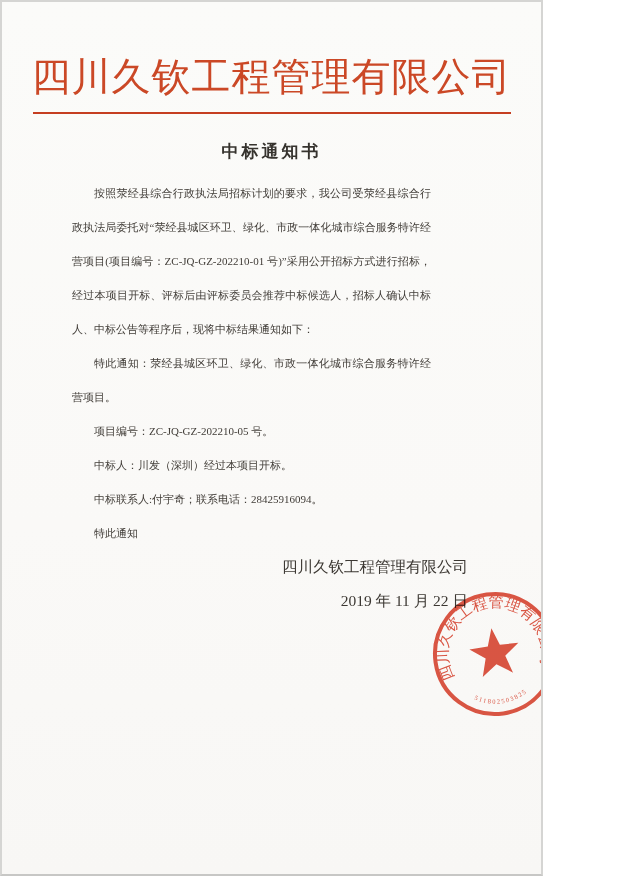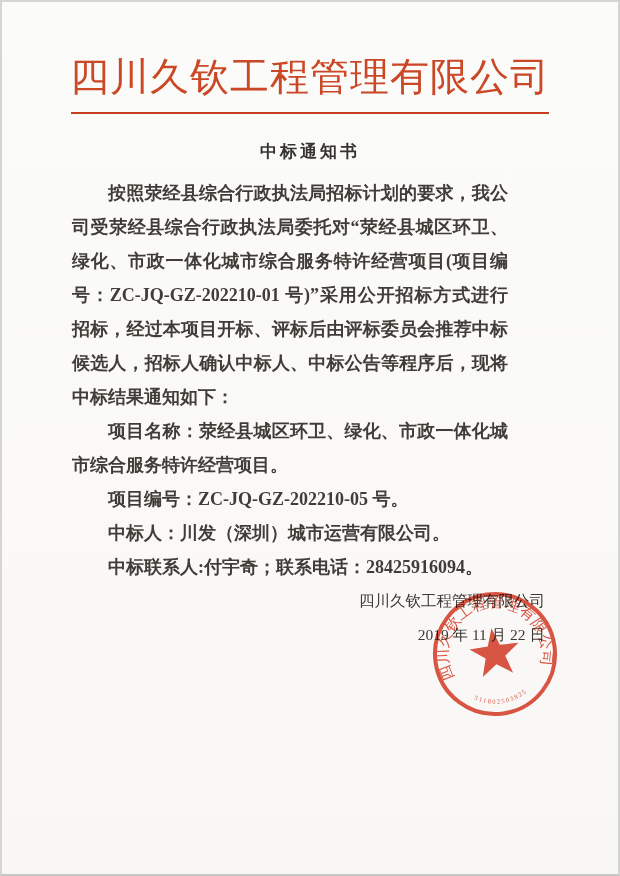--- a/index.html
+++ b/index.html
@@ -1,18 +1,18 @@
 <!DOCTYPE html>
 <html><head>
 <meta charset="utf-8">
 <style>
   html,body { margin:0; padding:0; background:#ffffff; }
   .page {
     position:relative;
-    width:620px; height:876px;
+    width:543px; height:876px;
     box-sizing:border-box;
     background:linear-gradient(180deg,#fbfbf9 0%, #faf9f7 60%, #f8f7f5 100%);
     border:2px solid #d5d5d3;
     border-bottom-color:#c7c7c5;
     font-family:"Liberation Serif","DejaVu Serif",serif;
     color:#403c37;
     overflow:hidden;
   }
   .letterhead {
     margin-top:50px;
@@ -33,24 +33,23 @@
     margin-top:26px;
     text-align:center;
     font-size:17px;
     line-height:24px;
     font-weight:700;
     letter-spacing:3px;
     color:#36332e;
   }
   .body-text {
     margin:12px 110px 0 70px;
-    font-size:18px;
+    font-size:11px;
     line-height:34px;
     text-align:justify;
-    font-weight:bold;
   }
   .body-text p { margin:0; text-indent:2em; }
   .sign-block {
     margin-right:73px;
     text-align:right;
     font-size:15.5px;
     line-height:34px;
     color:#3c3833;
   }
   .seal {
@@ -70,24 +69,25 @@
 <div class="page">
 
   <div class="letterhead">四川久钦工程管理有限公司</div>
 
   <div class="rule"></div>
 
   <div class="doc-title">中标通知书</div>
 
   <div class="body-text">
     <p>按照荥经县综合行政执法局招标计划的要求，我公司受荥经县综合行政执法局委托对“荥经县城区环卫、绿化、市政一体化城市综合服务特许经营项目(项目编号：ZC-JQ-GZ-202210-01 号)”采用公开招标方式进行招标，经过本项目开标、评标后由评标委员会推荐中标候选人，招标人确认中标人、中标公告等程序后，现将中标结果通知如下：</p>
-    <p>项目名称：荥经县城区环卫、绿化、市政一体化城市综合服务特许经营项目。</p>
+    <p>特此通知：荥经县城区环卫、绿化、市政一体化城市综合服务特许经营项目。</p>
     <p>项目编号：ZC-JQ-GZ-202210-05 号。</p>
-    <p>中标人：川发（深圳）城市运营有限公司。</p>
+    <p>中标人：川发（深圳）经过本项目开标。</p>
     <p>中标联系人:付宇奇；联系电话：28425916094。</p>
+    <p>特此通知</p>
   </div>
 
   <div class="sign-block">
     <div>四川久钦工程管理有限公司</div>
     <div>2019 年 11 月 22 日</div>
   </div>
 
   <svg class="seal" viewBox="0 0 132 132">
     <defs>
       <path id="seal-arc-top" d="M 23.4 85.9 A 47 47 0 1 1 108.6 85.9" fill="none"></path>

